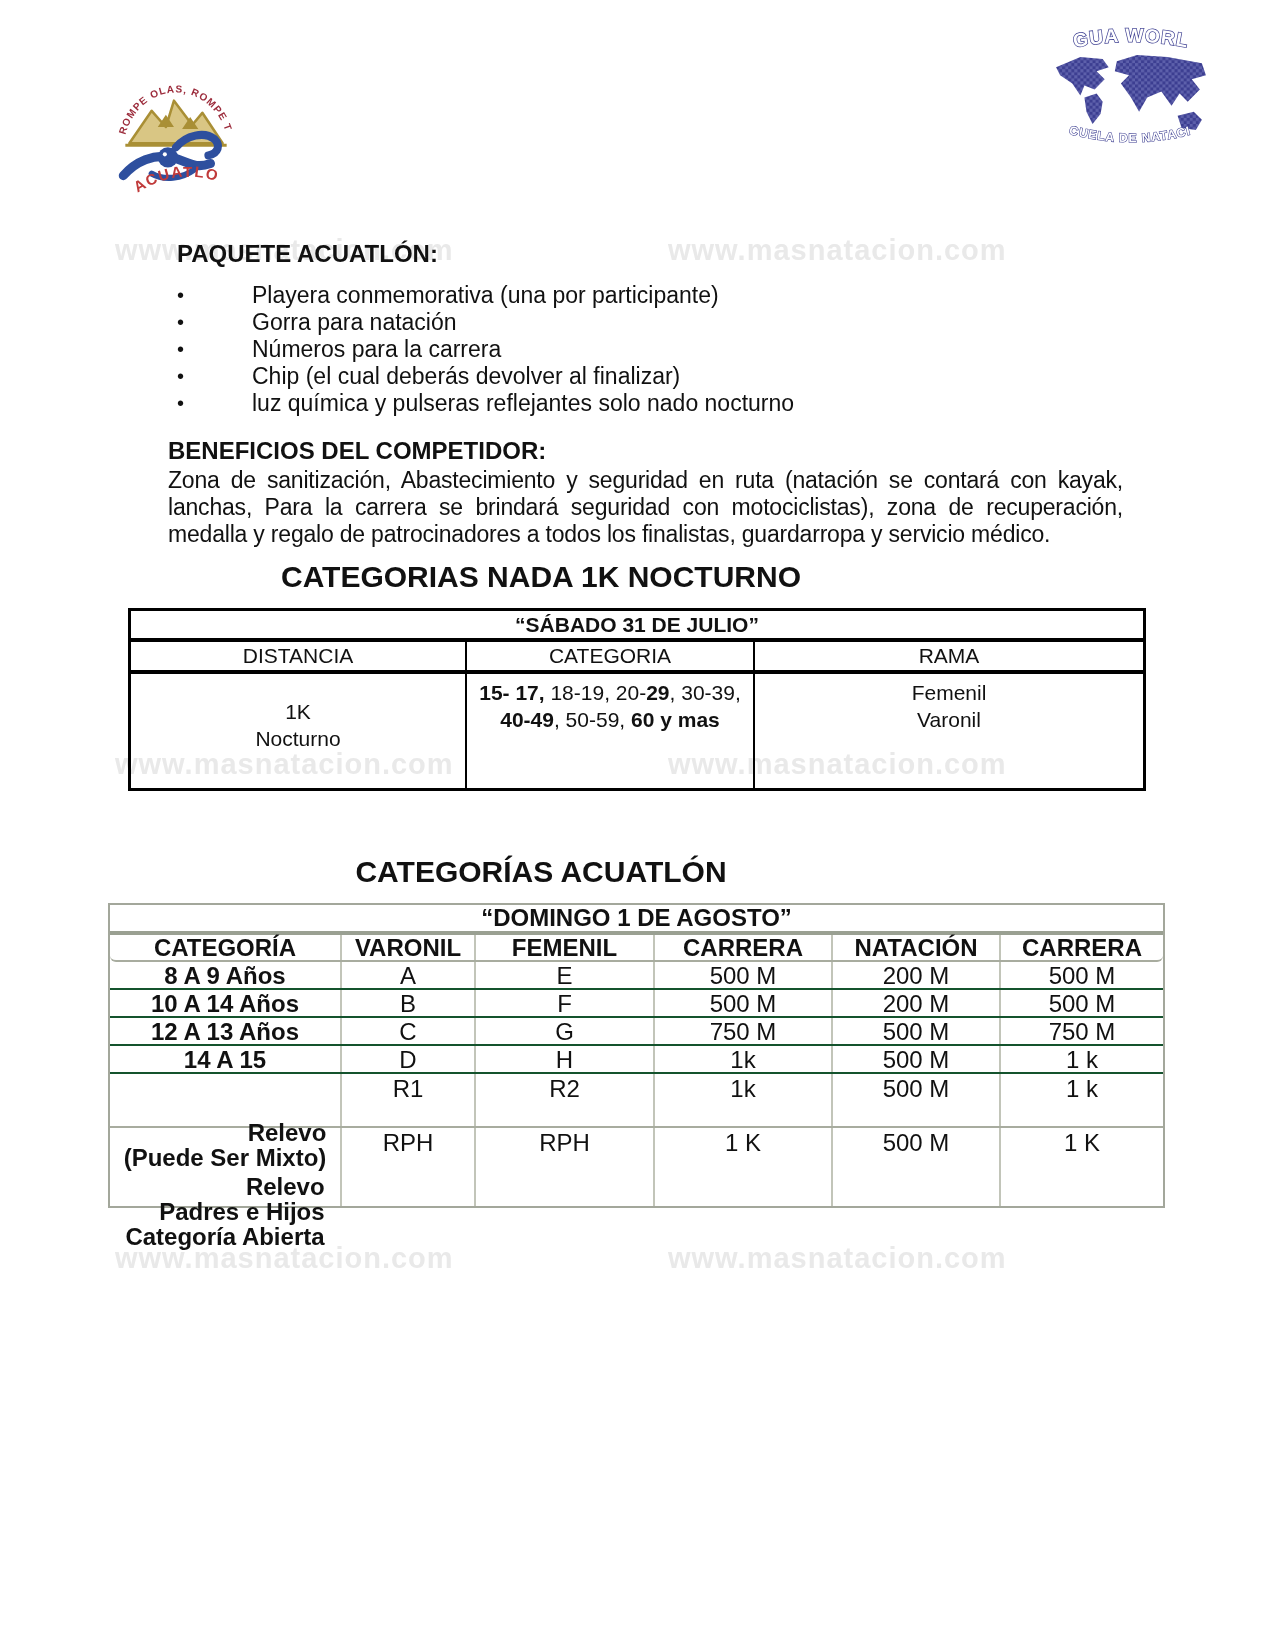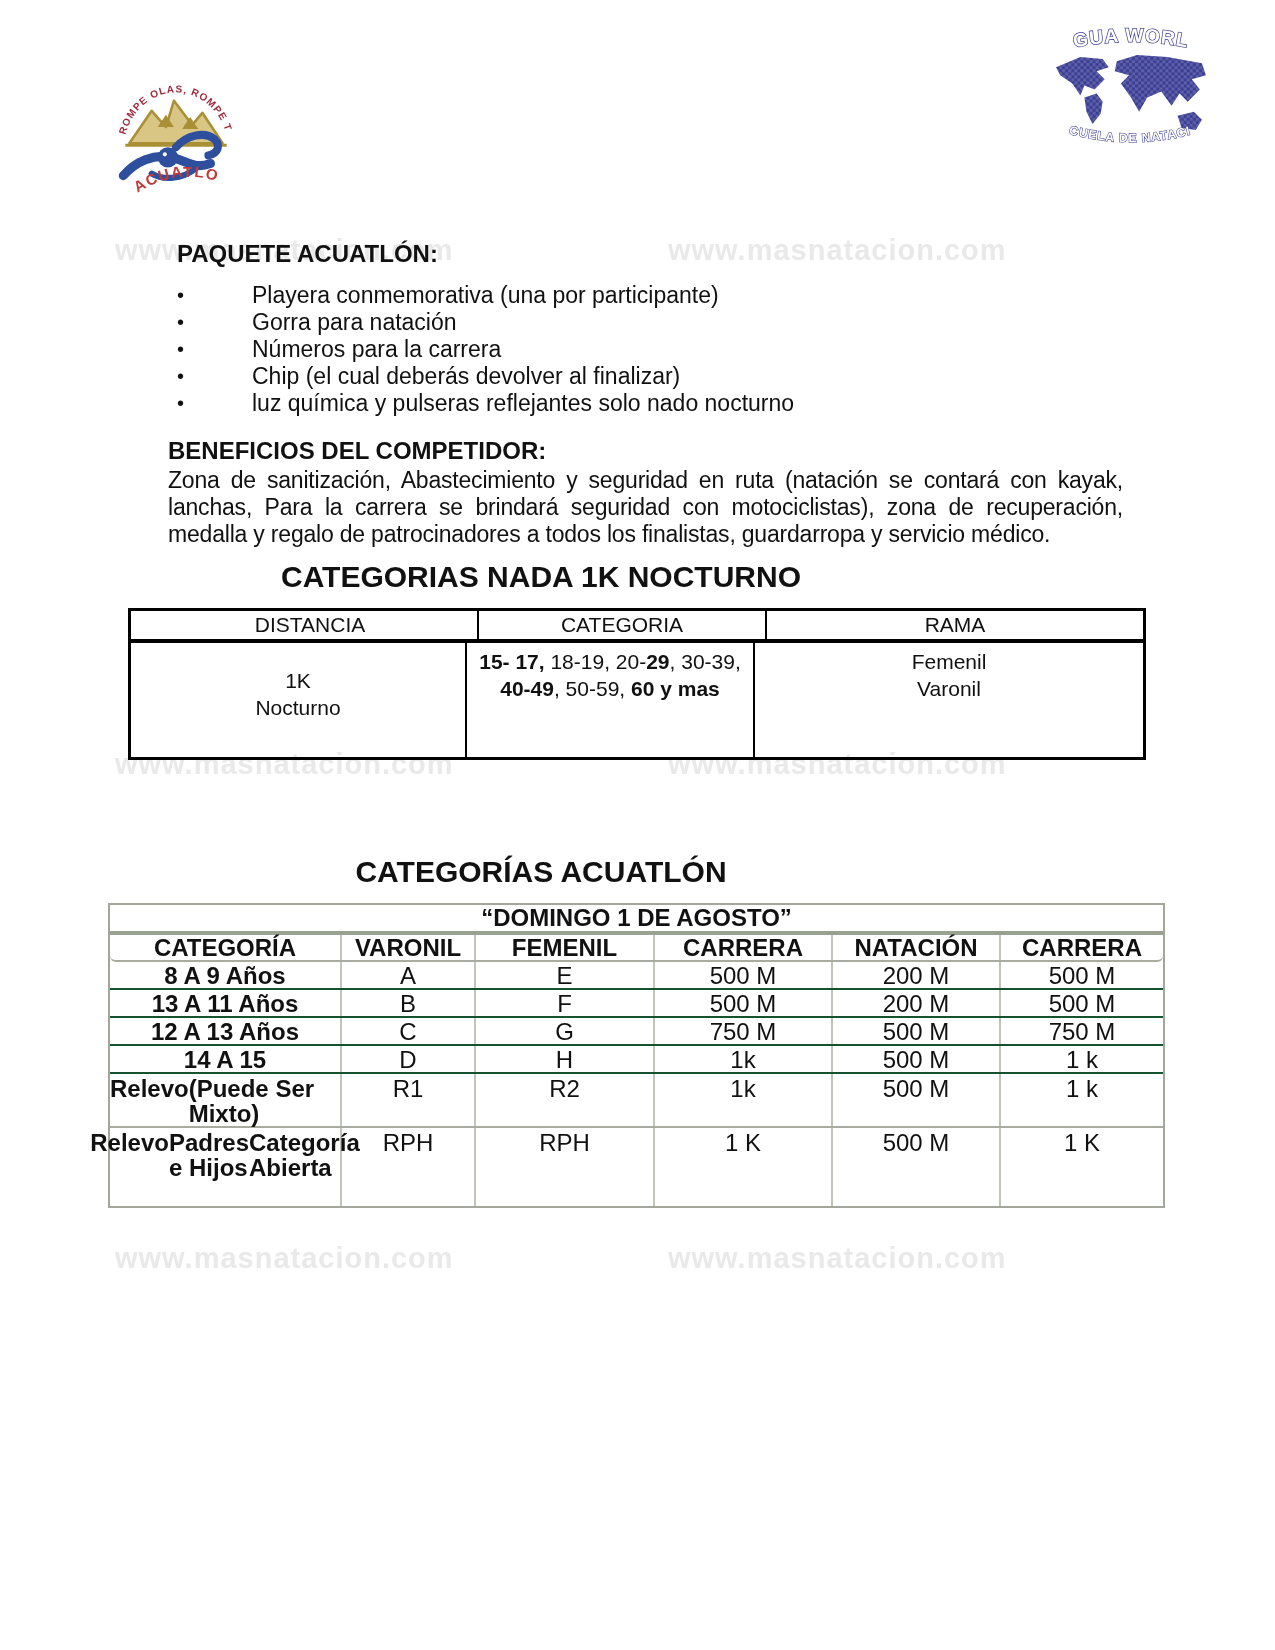--- a/index.html
+++ b/index.html
@@ -33,21 +33,21 @@
   
   .sec-h{left:0;width:1082px;text-align:center;font-weight:bold;font-size:30px;}
   .sec-h1{top:560px}.sec-h2{top:855px}
 
   
   .t1{left:128px;top:608px;width:1018px;border:3px solid #000;box-sizing:border-box;
       font-size:21px;}
   .t1 .title{height:27px;line-height:27px;text-align:center;font-weight:bold;
       border-bottom:4px solid #000;}
   .t1 .row{display:flex;}
-  .t1 .heads{height:28px;line-height:28px;border-bottom:4px solid #000;padding-left:12px;}
+  .t1 .heads{height:28px;line-height:28px;border-bottom:4px solid #000;}
   .t1 .heads>div{text-align:center;}
   .t1 .c1{width:336px;border-right:2px solid #000;box-sizing:border-box;}
   .t1 .c2{width:288px;border-right:2px solid #000;box-sizing:border-box;}
   .t1 .c3{flex:1;}
   .t1 .body{height:114px;}
   .t1 .body>div{text-align:center;line-height:27px;}
   .t1 .body .c1{padding-top:24px;}
   .t1 .body .c2,.t1 .body .c3{padding-top:5px;}
   .t1 .b{font-weight:bold;}
 
@@ -61,21 +61,21 @@
   .t2 .r{height:26px;border-bottom:2px solid #14532d;}
   .t2 .r5{height:52px;border-bottom:2px solid #a8ac9f;}
   .t2 .r6{height:78px;border-bottom:none;}
   .t2 .cell{display:flex;align-items:center;justify-content:center;
       border-right:2px solid #c2c5b9;box-sizing:border-box;line-height:25px;}
   .t2 .cell:last-child{border-right:none;}
   .t2 .k1{width:232px;font-weight:bold;}
   .t2 .k2{width:134px;}.t2 .k3{width:179px;}.t2 .k4{width:178px;}.t2 .k5{width:168px;}
   .t2 .k6{flex:1;}
   .t2 .top{align-items:flex-start;padding-top:2px;}
-  .t2 .catlines{display:flex;flex-direction:row;align-items:flex-start;}
+  .t2 .catlines{display:flex;flex-direction:column;align-items:flex-end;margin-top:44px;}
 </style>
 </head>
 <body>
 
 <div class="page">
 
   <div class="wm wm-r1l">www.masnatacion.com</div>
   <div class="wm wm-r1r">www.masnatacion.com</div>
   <div class="wm wm-r2l">www.masnatacion.com</div>
   <div class="wm wm-r2r">www.masnatacion.com</div>
@@ -153,20 +153,21 @@
         <span class="dot">•</span>
         <span>luz química y pulseras reflejantes solo nado nocturno</span>
       </li>
   </ul>
 
   <div class="z ben-h">BENEFICIOS DEL COMPETIDOR:</div>
   <p class="z ben-p">Zona de sanitización, Abastecimiento y seguridad en ruta (natación se contará con kayak, lanchas, Para la carrera se brindará seguridad con motociclistas), zona de recuperación, medalla y regalo de patrocinadores a todos los finalistas, guardarropa y servicio médico.</p>
 
   <div class="z sec-h sec-h1">CATEGORIAS NADA 1K NOCTURNO</div>
   <div class="z t1">
+    <div class="title">“SÁBADO 31 DE JULIO”</div>
     <div class="row heads">
       <div class="c1">DISTANCIA</div>
       <div class="c2">CATEGORIA</div>
       <div class="c3">RAMA</div>
     </div>
     <div class="row body">
       <div class="c1">
         <div>1K</div>
         <div>Nocturno</div>
       </div>
@@ -194,21 +195,21 @@
     </div>
     <div class="row r">
       <div class="cell k1">8 A 9 Años</div>
       <div class="cell k2">A</div>
       <div class="cell k3">E</div>
       <div class="cell k4">500 M</div>
       <div class="cell k5">200 M</div>
       <div class="cell k6">500 M</div>
     </div>
     <div class="row r">
-      <div class="cell k1">13 A 11 Años</div>
+      <div class="cell k1">10 A 14 Años</div>
       <div class="cell k2">B</div>
       <div class="cell k3">F</div>
       <div class="cell k4">500 M</div>
       <div class="cell k5">200 M</div>
       <div class="cell k6">500 M</div>
     </div>
     <div class="row r">
       <div class="cell k1">12 A 13 Años</div>
       <div class="cell k2">C</div>
       <div class="cell k3">G</div>

